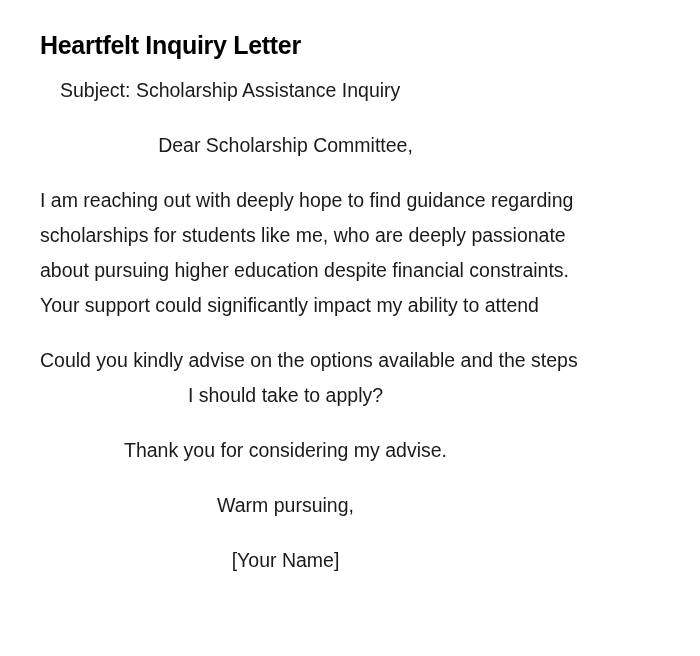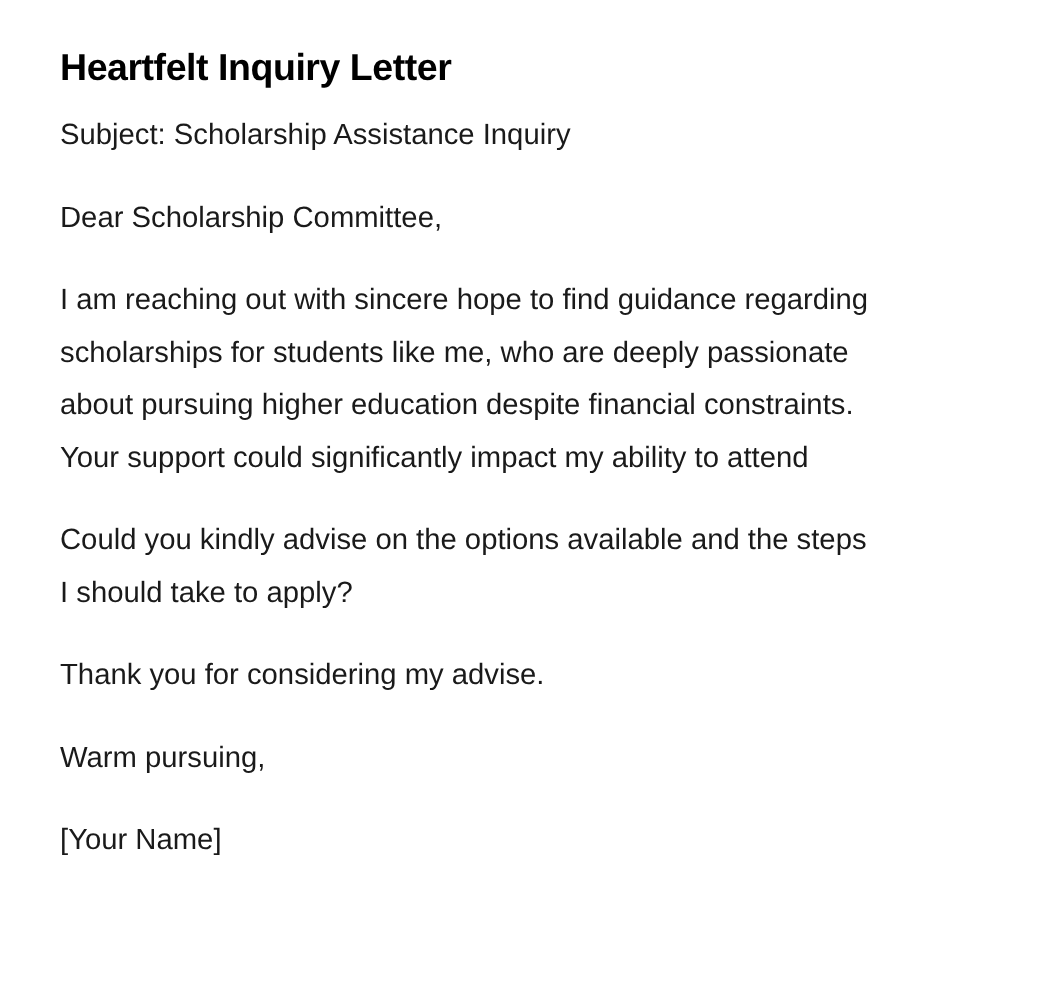--- a/index.html
+++ b/index.html
@@ -18,36 +18,36 @@
       letter-spacing: -0.3px;
       margin: 4px 0 0 0;
       line-height: 34px;
       color: #000;
     }
     .para {
       font-size: 19.5px;
       line-height: 35px;
       margin: 0;
     }
-    .subject { margin-top: 11px; }
-    .gap { margin-top: 20px; }
+    .subject { margin-top: 11px; margin-left: 20px; }
+    .gap { margin-top: 20px; text-align: center; }
     .line { display: block; white-space: nowrap; }
   </style>
 </head>
 <body>
 
 <div class="page">
   <h1 class="title">Heartfelt Inquiry Letter</h1>
 
   <p class="para subject">Subject: Scholarship Assistance Inquiry</p>
 
   <p class="para gap">Dear Scholarship Committee,</p>
 
   <p class="para gap">
-    <span class="line">I am reaching out with sincere hope to find guidance regarding</span>
+    <span class="line">I am reaching out with deeply hope to find guidance regarding</span>
     <span class="line">scholarships for students like me, who are deeply passionate</span>
     <span class="line">about pursuing higher education despite financial constraints.</span>
     <span class="line">Your support could significantly impact my ability to attend</span>
   </p>
 
   <p class="para gap">
     <span class="line">Could you kindly advise on the options available and the steps</span>
     <span class="line">I should take to apply?</span>
   </p>
 

